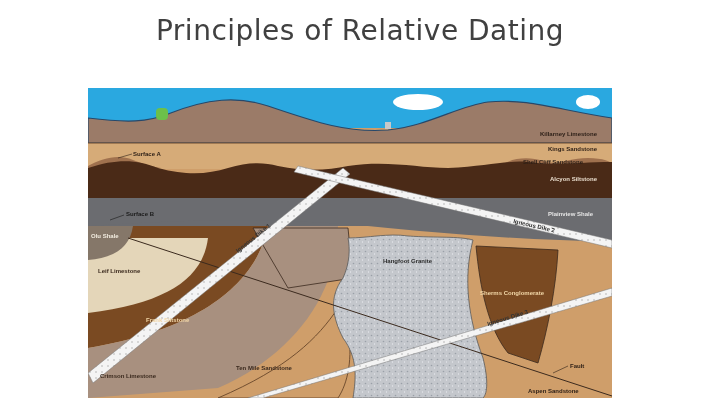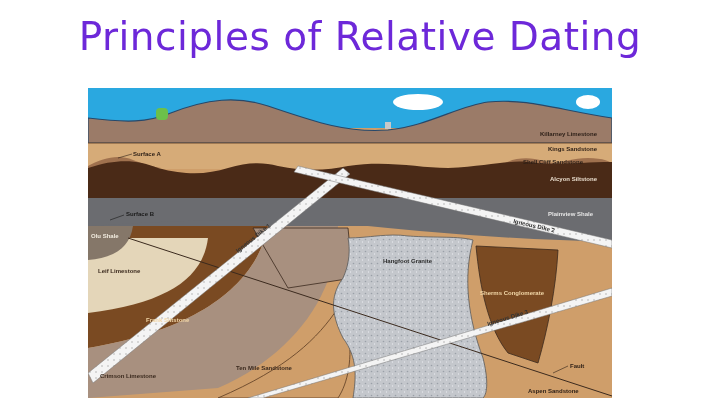--- a/index.html
+++ b/index.html
@@ -1,17 +1,17 @@
 <!DOCTYPE html>
 <html><head>
 <meta charset="utf-8">
 <style>
   html, body { margin:0; padding:0; background:#ffffff; }
   body { width:720px; height:406px; position:relative; overflow:hidden; font-family:"DejaVu Sans", sans-serif; }
-  .title { position:absolute; left:0; top:14px; width:720px; text-align:center; font-size:39px; color:#6d28d9; letter-spacing:0.5px; font-family:"DejaVu Sans", sans-serif; font-weight:normal; }
+  .title { position:absolute; left:0; top:14px; width:720px; text-align:center; font-size:28px; color:#404040; letter-spacing:0.5px; font-family:"DejaVu Sans", sans-serif; font-weight:normal; }
   .diagram { position:absolute; left:88px; top:88px; width:524px; height:310px; }
   svg text { font-family:"Liberation Sans", sans-serif; font-size:6px; font-weight:bold; }
 </style>
 </head>
 <body>
 
 <div class="title">Principles of Relative Dating</div>
 
 <div class="diagram">
 <svg width="524" height="310" viewBox="0 0 524 310" xmlns="http://www.w3.org/2000/svg">

